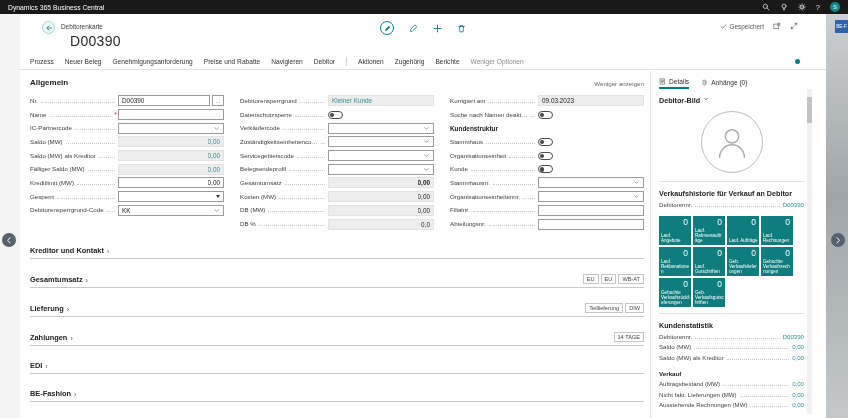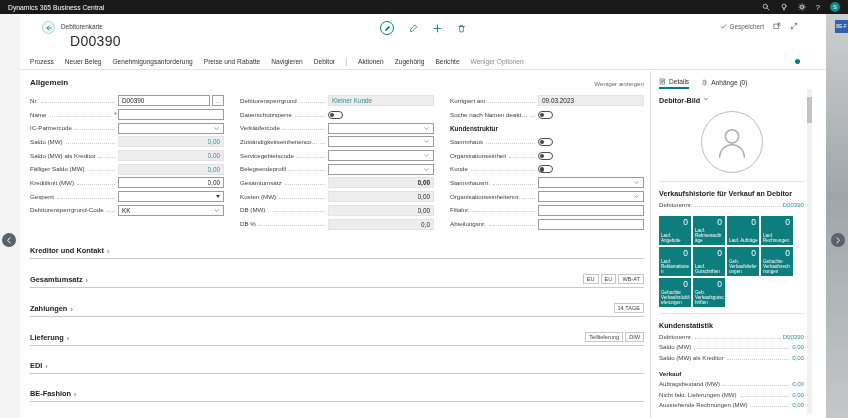--- a/index.html
+++ b/index.html
@@ -596,34 +596,34 @@
                 <span class="collapse-chev">›</span>
                 <span class="badges">
                   <span class="badge">EU</span>
                   <span class="badge">EU</span>
                   <span class="badge">WB-AT</span>
                 </span>
               </div>
             </div>
             <div class="collapse">
               <div class="collapse-row">
-                <span class="collapse-title">Zahlungen</span>
-                <span class="collapse-chev">›</span>
-                <span class="badges">
-                  <span class="badge">14 TAGE</span>
-                </span>
-              </div>
-            </div>
-            <div class="collapse">
-              <div class="collapse-row">
                 <span class="collapse-title">Lieferung</span>
                 <span class="collapse-chev">›</span>
                 <span class="badges">
                   <span class="badge">Teillieferung</span>
                   <span class="badge">DIW</span>
+                </span>
+              </div>
+            </div>
+            <div class="collapse">
+              <div class="collapse-row">
+                <span class="collapse-title">Zahlungen</span>
+                <span class="collapse-chev">›</span>
+                <span class="badges">
+                  <span class="badge">14 TAGE</span>
                 </span>
               </div>
             </div>
             <div class="collapse">
               <div class="collapse-row">
                 <span class="collapse-title">EDI</span>
                 <span class="collapse-chev">›</span>
                 <span class="badges"></span>
               </div>
             </div>

